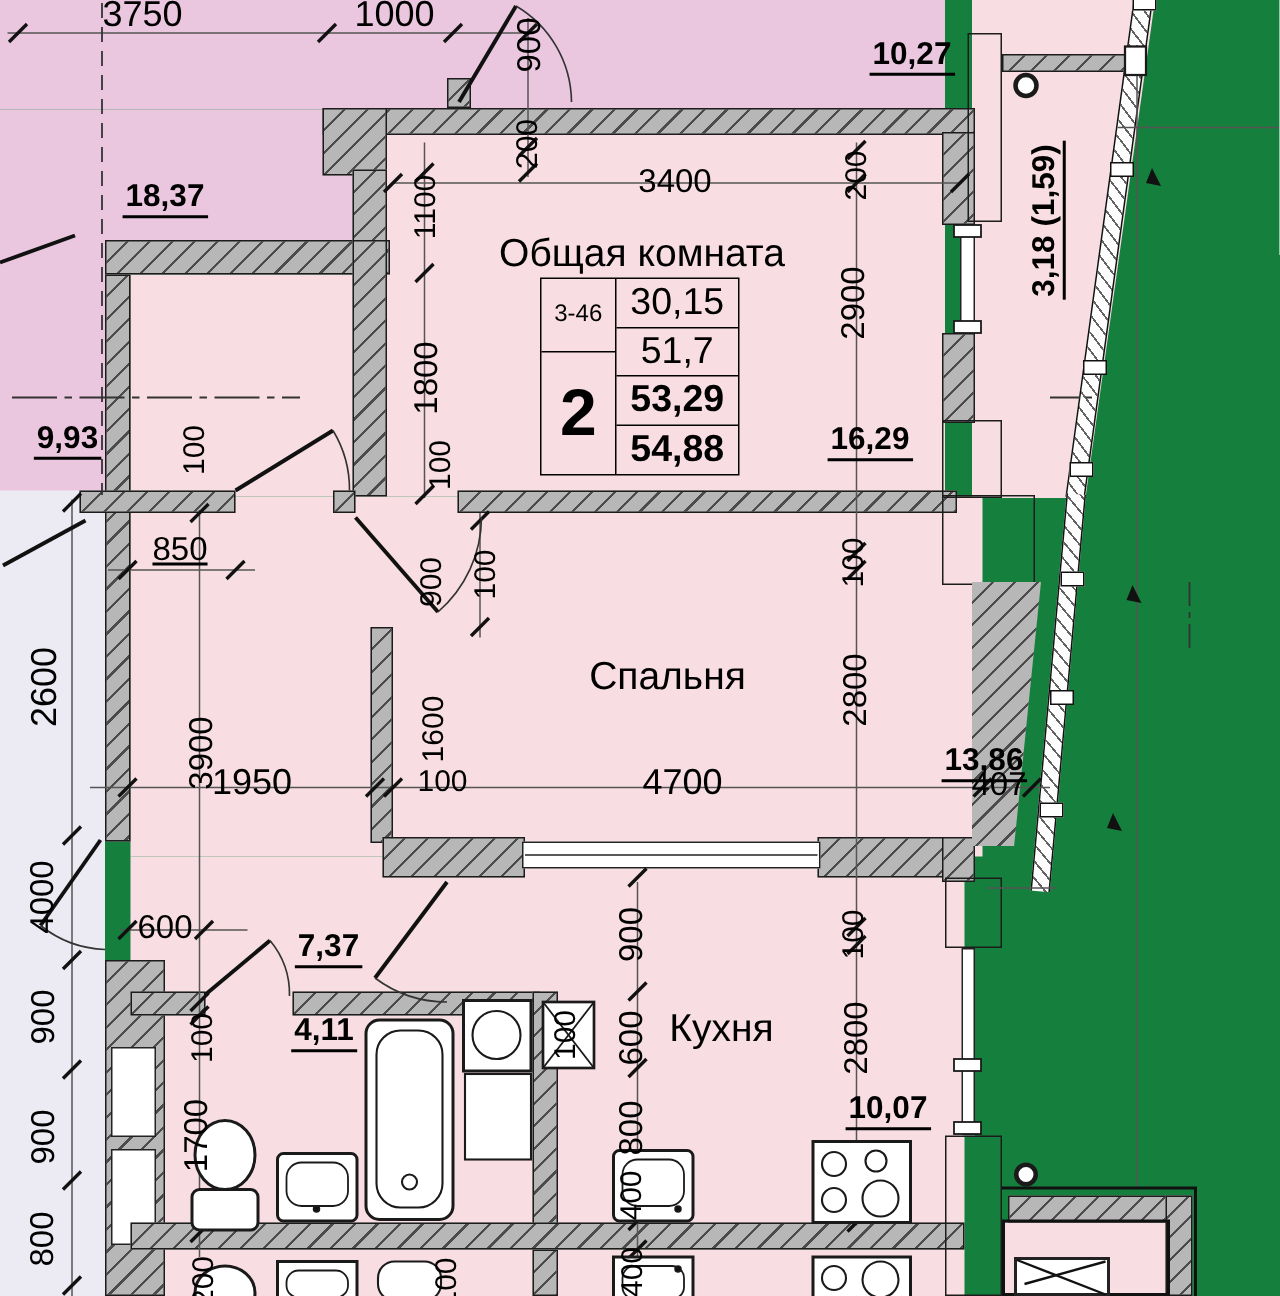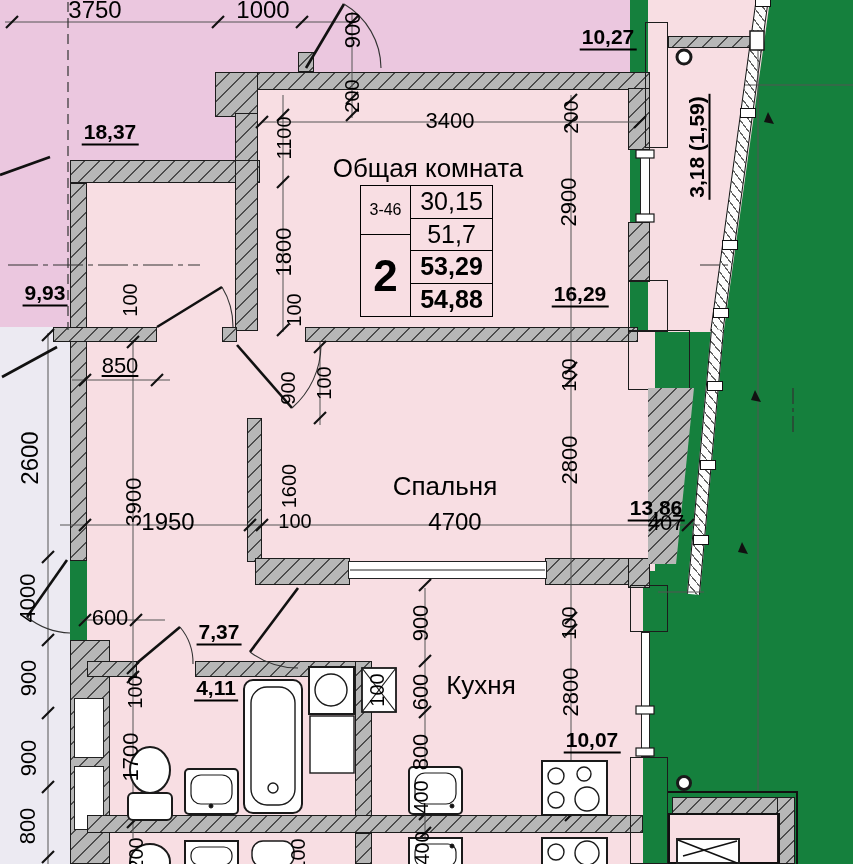--- a/index.html
+++ b/index.html
@@ -317,21 +317,21 @@
       <span class="lab area" style="left: 110px; top: 133px; font-size: 21px; transform: translate(-50%, -50%) rotate(0deg);">18,37</span>
       <span class="lab area" style="left: 576px; top: 38px; font-size: 21px; transform: translate(-50%, -50%) rotate(0deg); margin-left: 32px;">10,27</span>
       <span class="lab area" style="left: 45px; top: 294px; font-size: 21px; transform: translate(-50%, -50%) rotate(0deg);">9,93</span>
       <span class="lab area" style="left: 580px; top: 295px; font-size: 21px; transform: translate(-50%, -50%) rotate(0deg);">16,29</span>
       <span class="lab area" style="left: 656px; top: 509px; font-size: 21px; transform: translate(-50%, -50%) rotate(0deg);">13,86</span>
       <span class="lab area" style="left: 219px; top: 633px; font-size: 21px; transform: translate(-50%, -50%) rotate(0deg);">7,37</span>
       <span class="lab area" style="left: 216px; top: 689px; font-size: 21px; transform: translate(-50%, -50%) rotate(0deg);">4,11</span>
       <span class="lab area" style="left: 592px; top: 741px; font-size: 21px; transform: translate(-50%, -50%) rotate(0deg);">10,07</span>
       <span class="lab area" style="left: 698px; top: 147px; font-size: 21px; transform: translate(-50%, -50%) rotate(-90deg);">3,18 (1,59)</span>
       <span class="lab room" style="left: 428px; top: 168px; font-size: 26px; transform: translate(-50%, -50%) rotate(0deg);">Общая комната</span>
-      <span class="lab room" style="left: 445px; top: 450px; font-size: 26px; transform: translate(-50%, -50%) rotate(0deg); margin-top: 36px;">Спальня</span>
+      <span class="lab room" style="left: 445px; top: 450px; font-size: 26px; transform: translate(-50%, -50%) rotate(0deg);">Спальня</span>
       <span class="lab room" style="left: 481px; top: 685px; font-size: 26px; transform: translate(-50%, -50%) rotate(0deg);">Кухня</span>
     </div>
 
   <div id="info-table">
     <div class="col-l">
       <div class="cell unit">3-46</div>
       <div class="cell roomsn">2</div>
     </div>
     <div class="col-r">
       <div class="cell">30,15</div>

